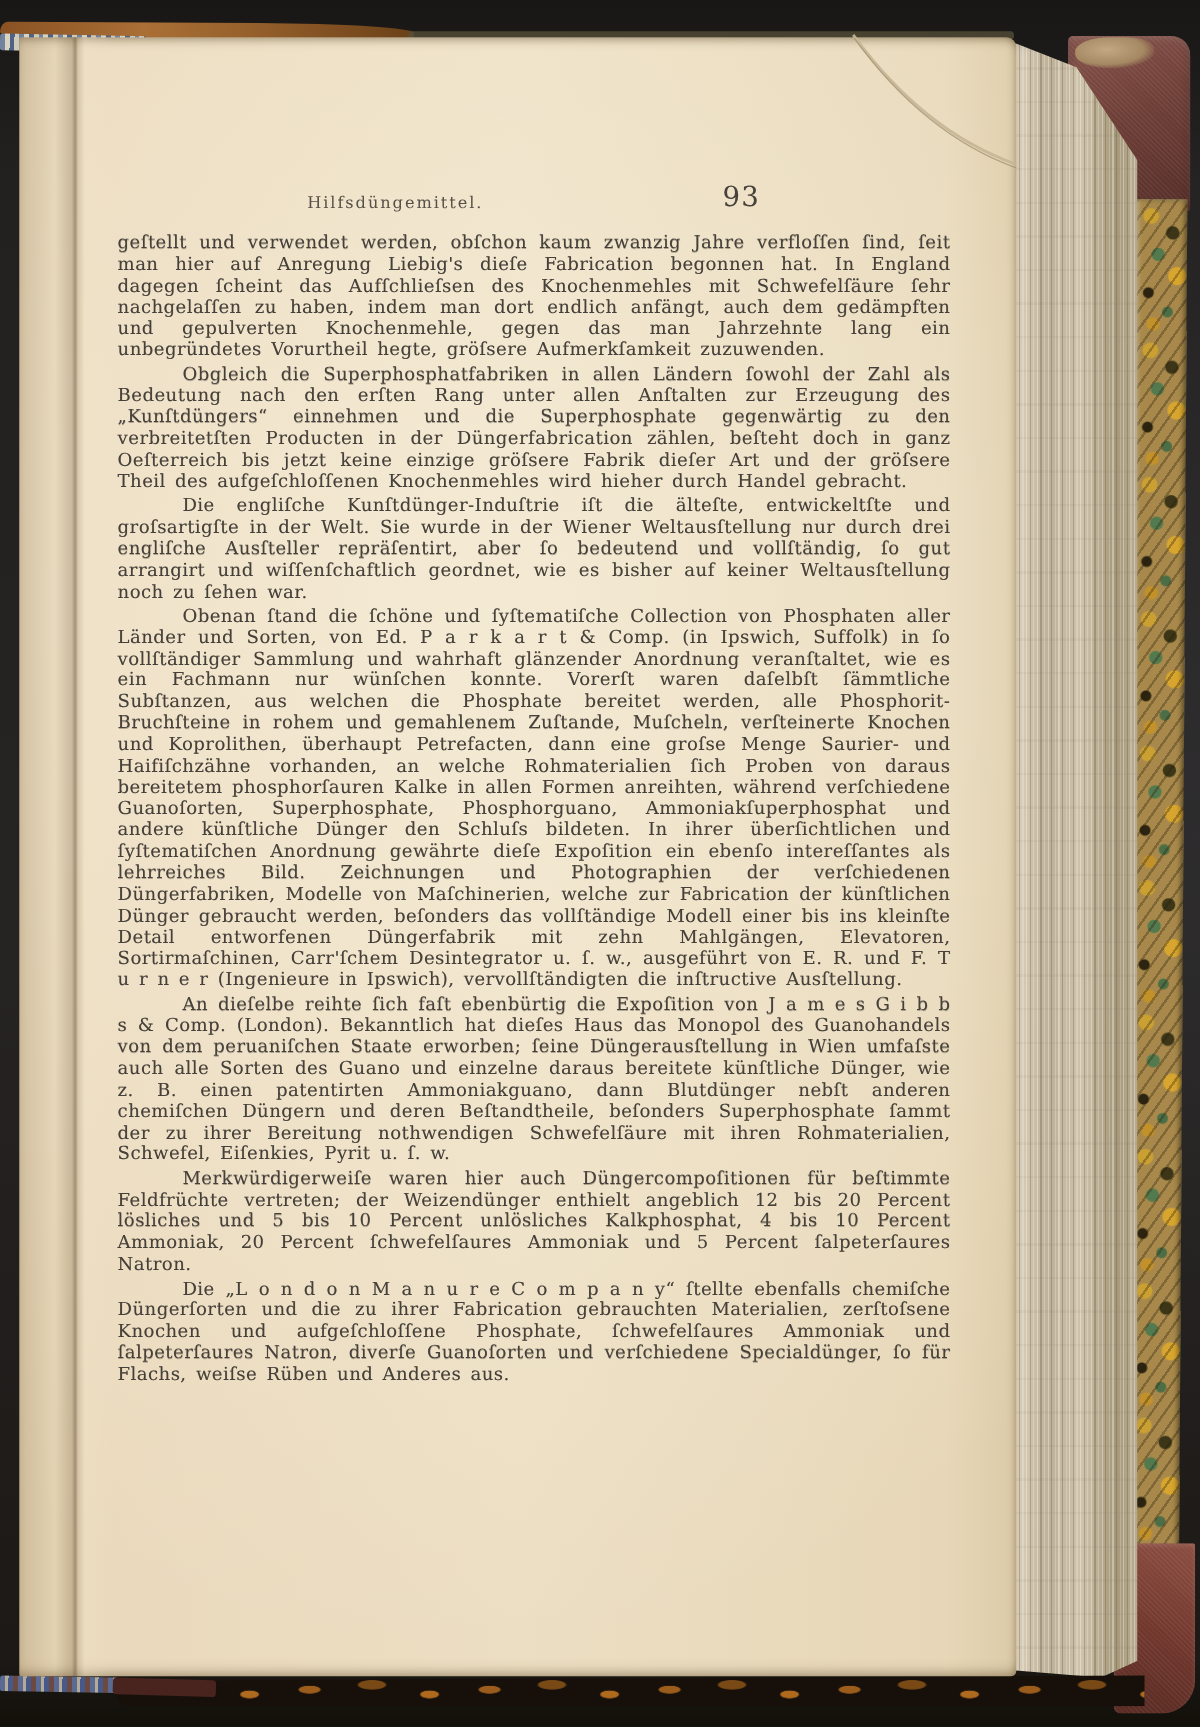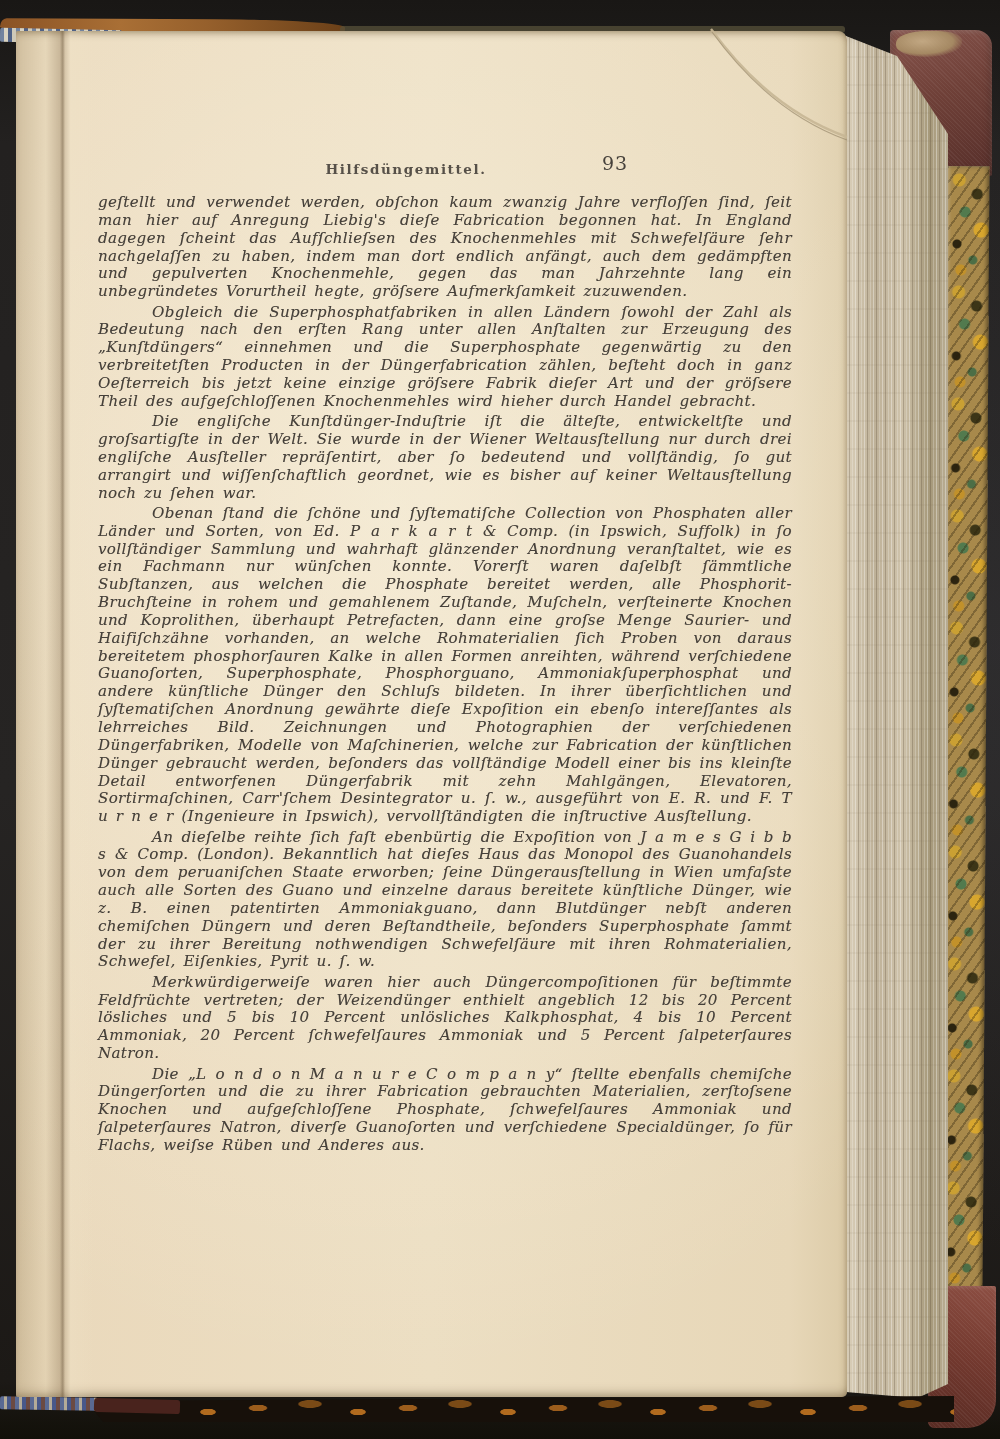--- a/index.html
+++ b/index.html
@@ -72,27 +72,27 @@
       inset 0 7px 9px -6px rgba(80,60,30,.55),
       inset -4px 0 7px -4px rgba(120,95,60,.5),
       inset 0 -9px 11px -7px rgba(90,70,40,.5);}
   .gutter-shade{left:0;top:0;width:78px;height:100%;
     background:linear-gradient(90deg,rgba(150,120,80,.25) 0%,rgba(200,175,130,.10) 38%,rgba(110,85,50,.30) 58%,rgba(240,228,200,.28) 70%,transparent 100%);}
   .gutter-line{left:44px;top:0;width:5px;height:100%;
     background:linear-gradient(90deg,transparent,rgba(85,65,40,.34) 55%,transparent);}
   .crease-svg{left:600px;top:-4px;width:240px;height:125px;}
 
   
-  .running-title{left:240px;top:130px;width:300px;text-align:center;
-    font-size:13.5px;letter-spacing:1.6px;word-spacing:1px;color:#565048;font-weight:bold;}
-  .page-number{left:586px;top:121px;font-size:19px;letter-spacing:1px;color:#46413b;}
+  .running-title{left:240px;top:130px;width:300px;text-align:left;
+    font-size:13.5px;letter-spacing:1.6px;word-spacing:1px;color:#565048;}
+  .page-number{left:586px;top:121px;font-size:23px;letter-spacing:1px;color:#46413b;}
   .content{left:82px;top:163px;width:694px;color:#45403a;
     font-size:15px;line-height:17.85px;letter-spacing:.4px;word-spacing:2.6px;
     text-align:justify;text-shadow:.2px .2px .3px rgba(60,50,40,.35);}
-  .content p{margin:0 0 2.5px;text-indent:54px;font-style:italic;}
+  .content p{margin:0 0 2.5px;text-indent:54px;}
   .content p.no-indent{text-indent:0;}
 </style>
 </head>
 <body>
 
 <div class="scene">
 
   <div class="abs top-edge-rust"></div>
   <div class="abs top-edge-thin"></div>
   <div class="abs headband-top"></div>

